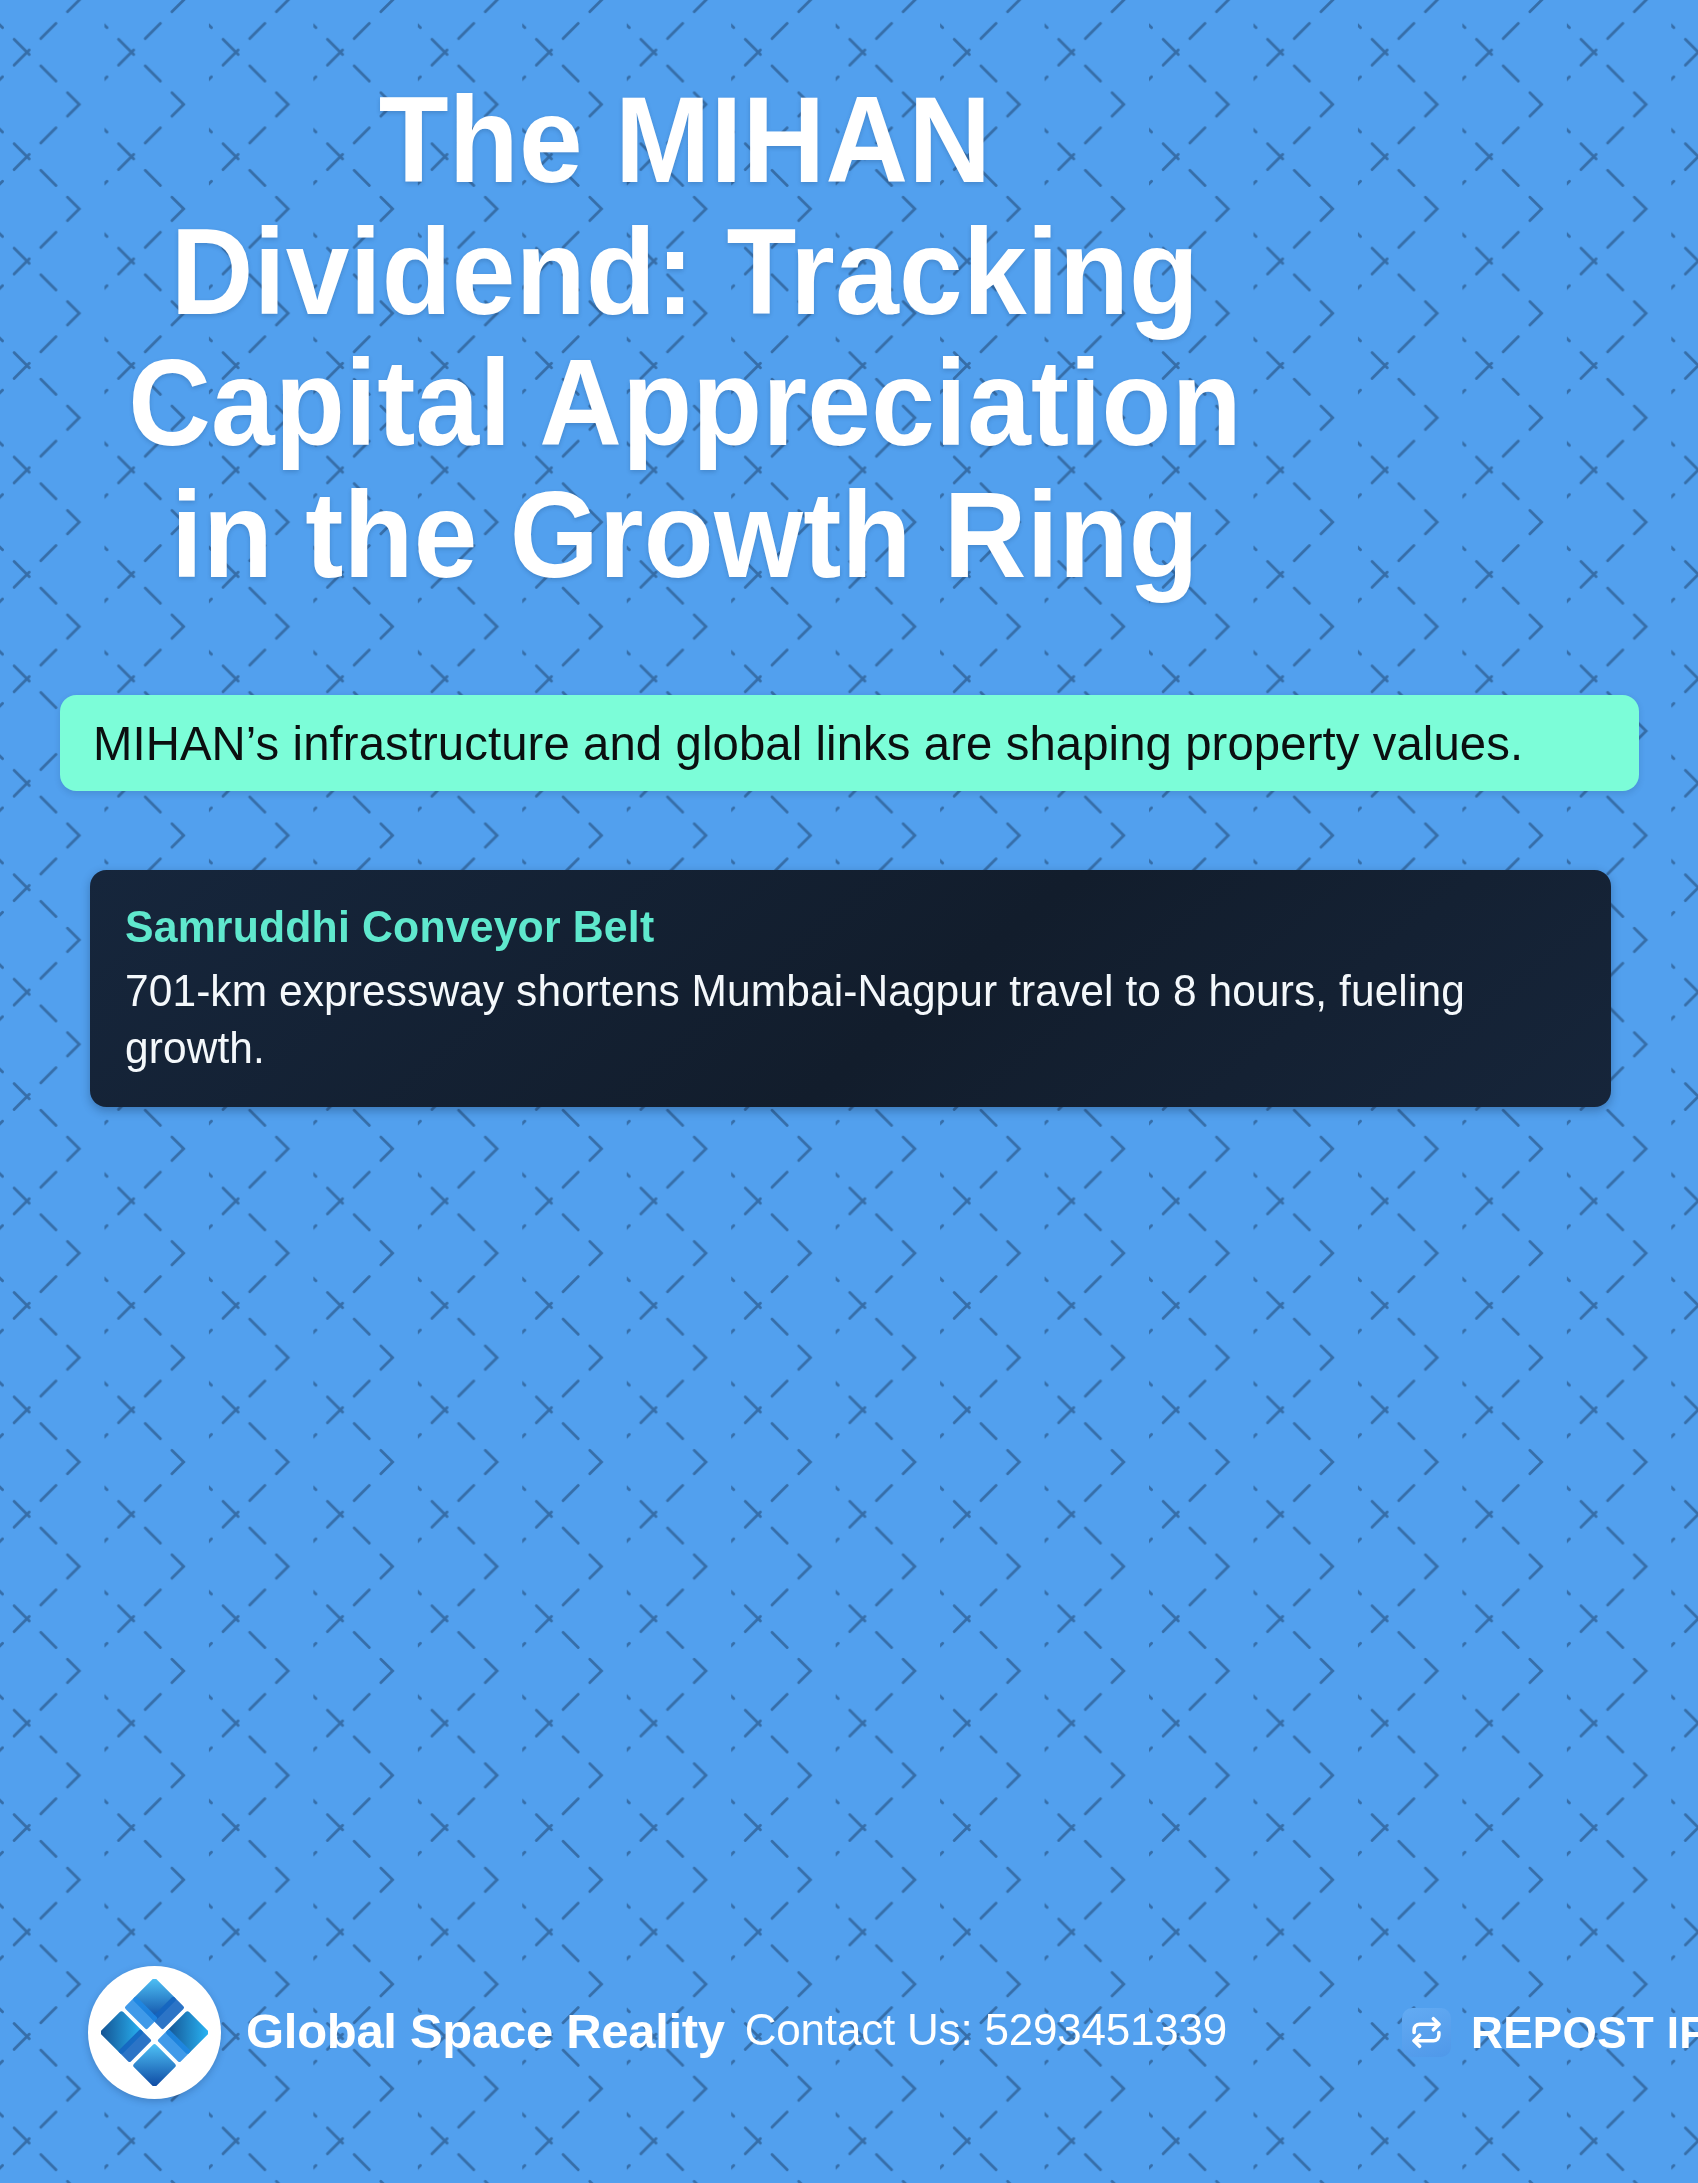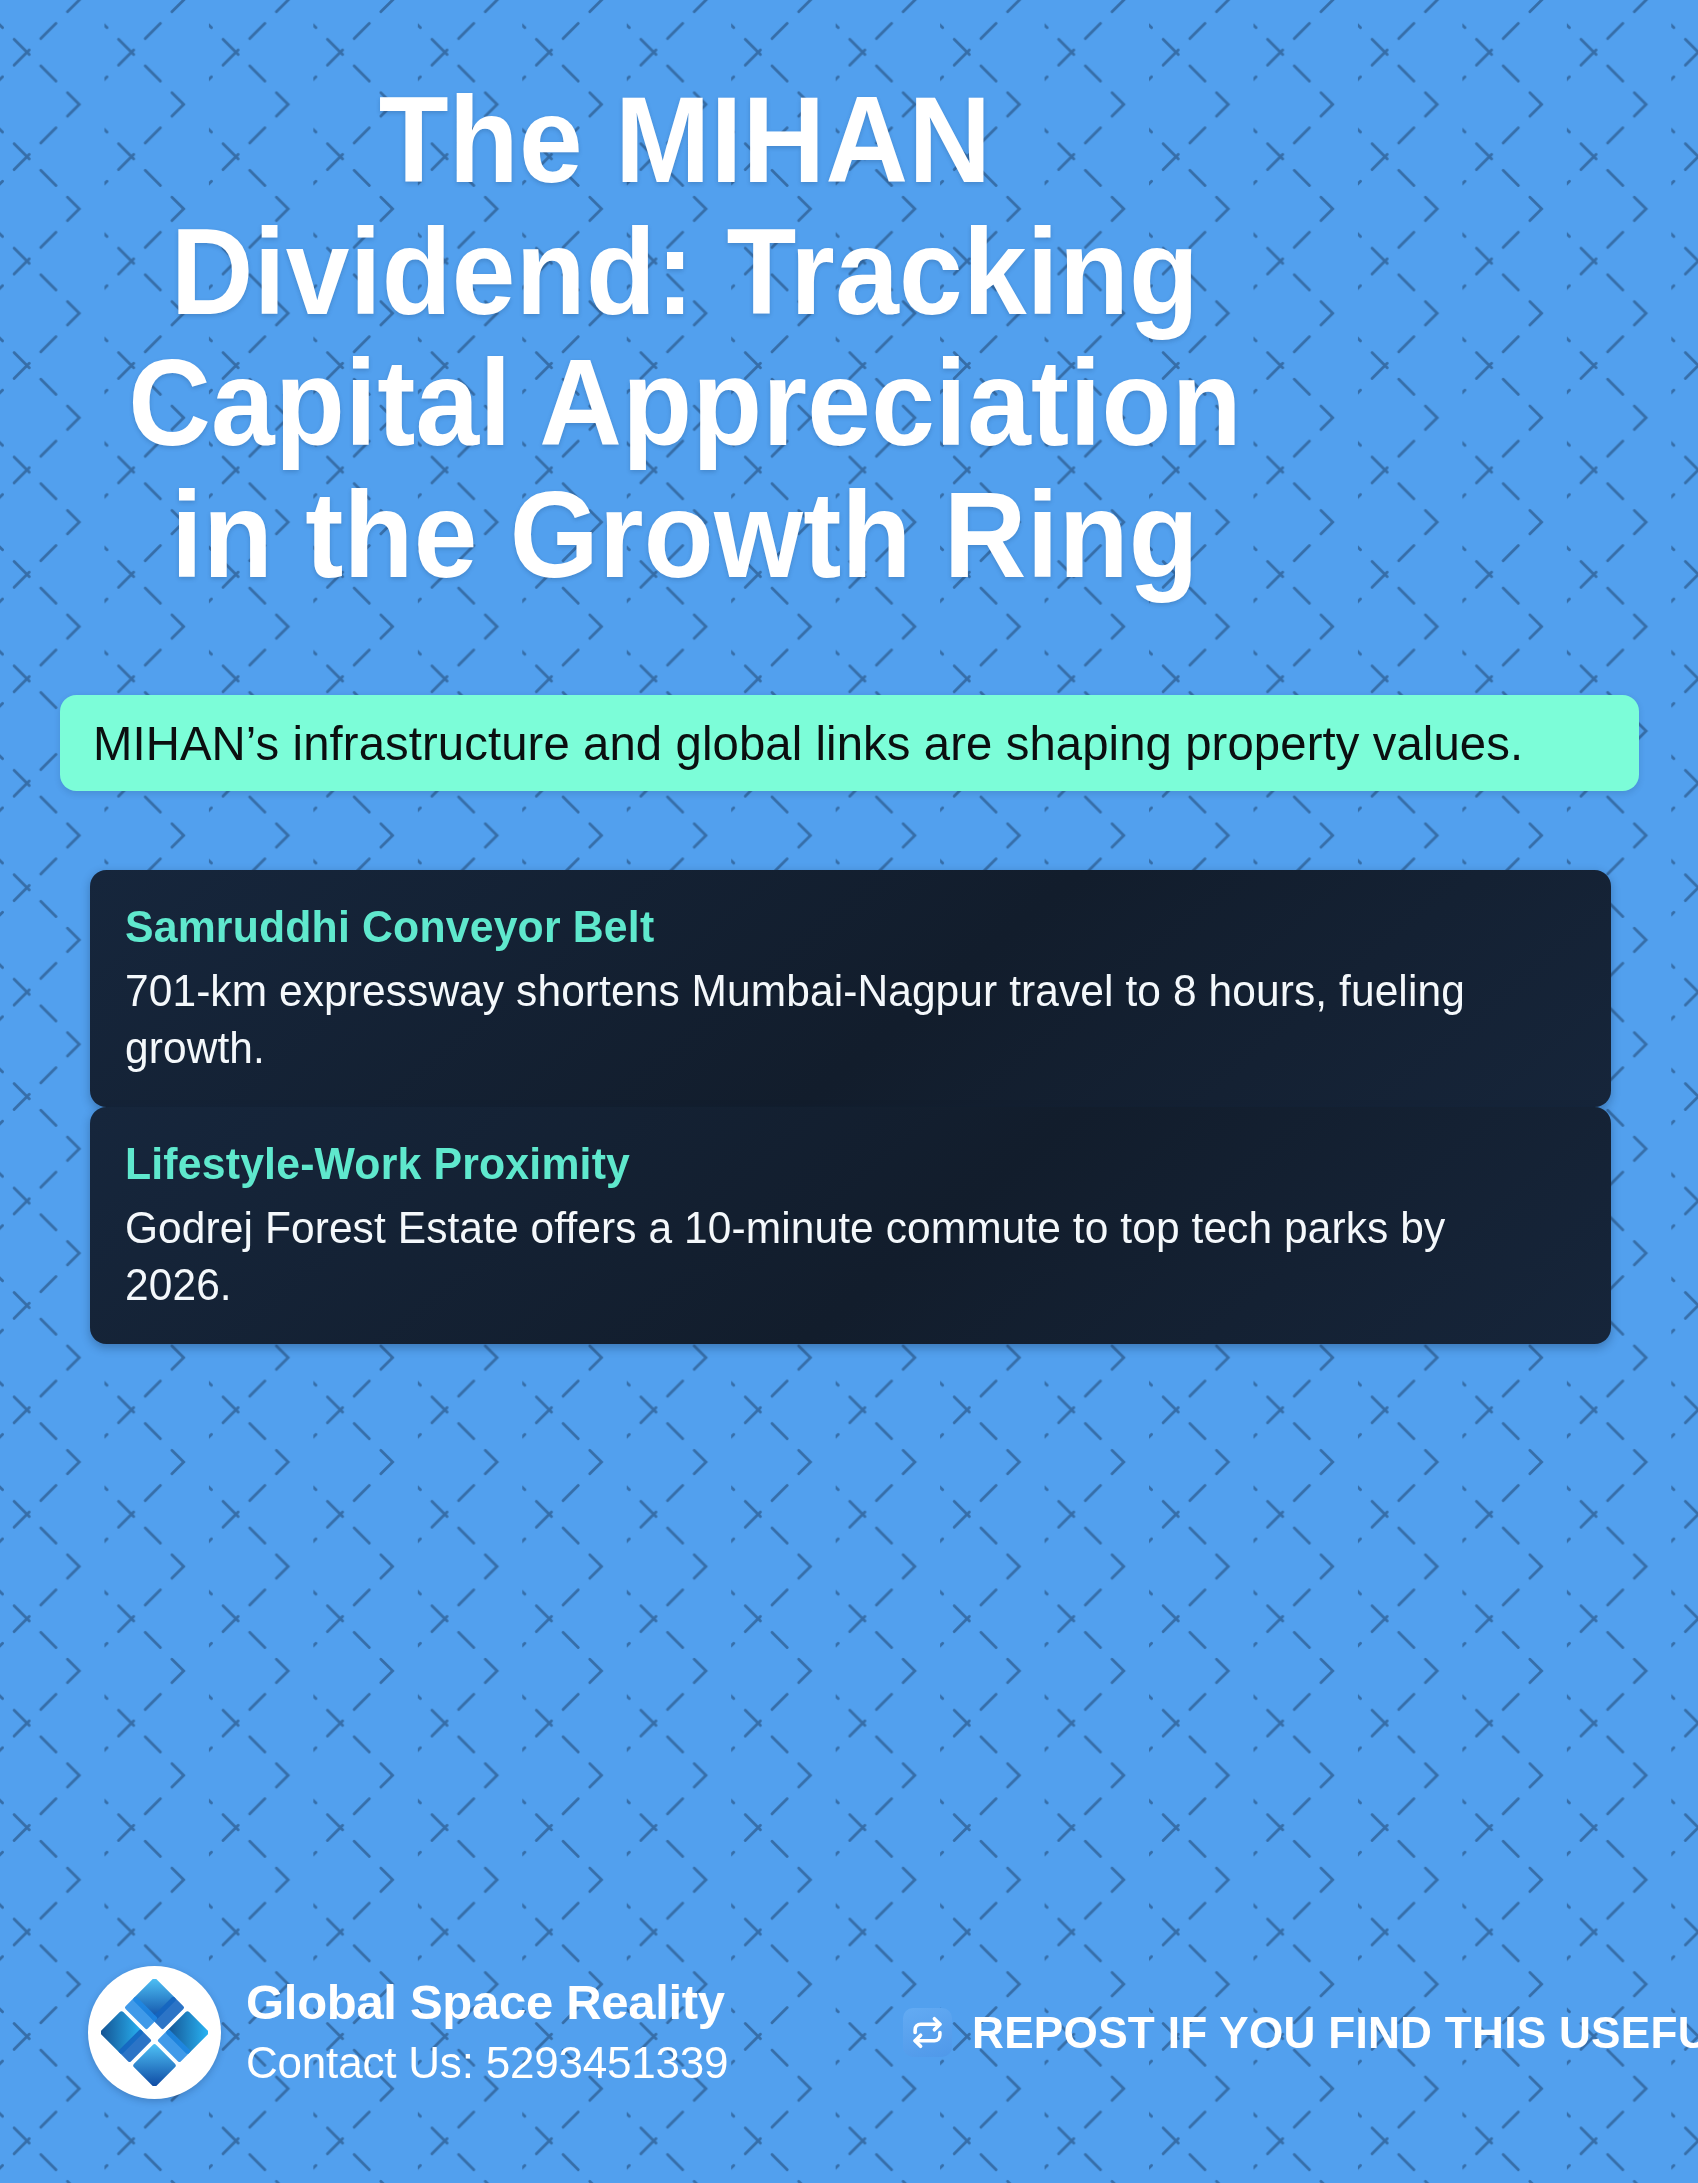--- a/index.html
+++ b/index.html
@@ -150,23 +150,23 @@
     border-radius: 50%;
     background: #ffffff;
     display: flex;
     align-items: center;
     justify-content: center;
     flex: 0 0 auto;
     box-shadow: 0 2.5px 7.6px rgba(14, 40, 78, 0.25);
   }
   .brand-text {
     display: flex;
-    flex-direction: column;
+    flex-direction: row;
     justify-content: center;
-    gap: 11px;
+    gap: 20px;
   }
   .brand-name {
     color: #ffffff;
     font-family: "Liberation Sans", sans-serif;
     font-weight: 700;
     font-size: 49px;
     line-height: 1.05;
     letter-spacing: -0.3px;
   }
   .brand-contact {
@@ -231,24 +231,20 @@
 
   <div class="cards">
 
     <div class="info-card">
       <div class="card-heading">Samruddhi Conveyor Belt</div>
       <p class="card-body">701-km expressway shortens Mumbai-Nagpur travel to 8 hours, fueling growth.</p>
     </div>
 
 
 
-    <div class="info-card">
-      <div class="card-heading">Lifestyle-Work Proximity</div>
-      <p class="card-body">Godrej Forest Estate offers a 10-minute commute to top tech parks by 2026.</p>
-    </div>
 
   </div>
 
   <div class="footer">
 
     <div class="brand">
 
       <div class="brand-logo">
         <svg width="107" height="107" viewBox="0 0 170 170" xmlns="http://www.w3.org/2000/svg">
           <defs>

